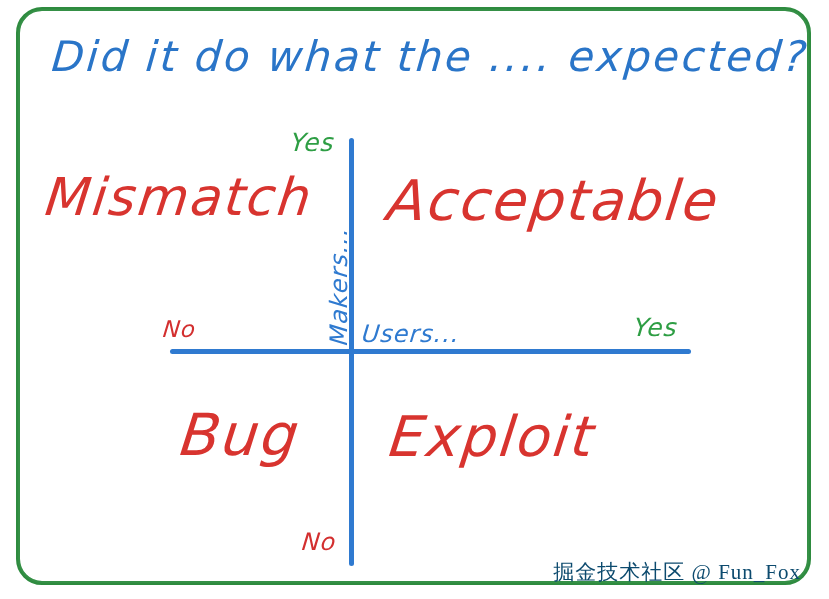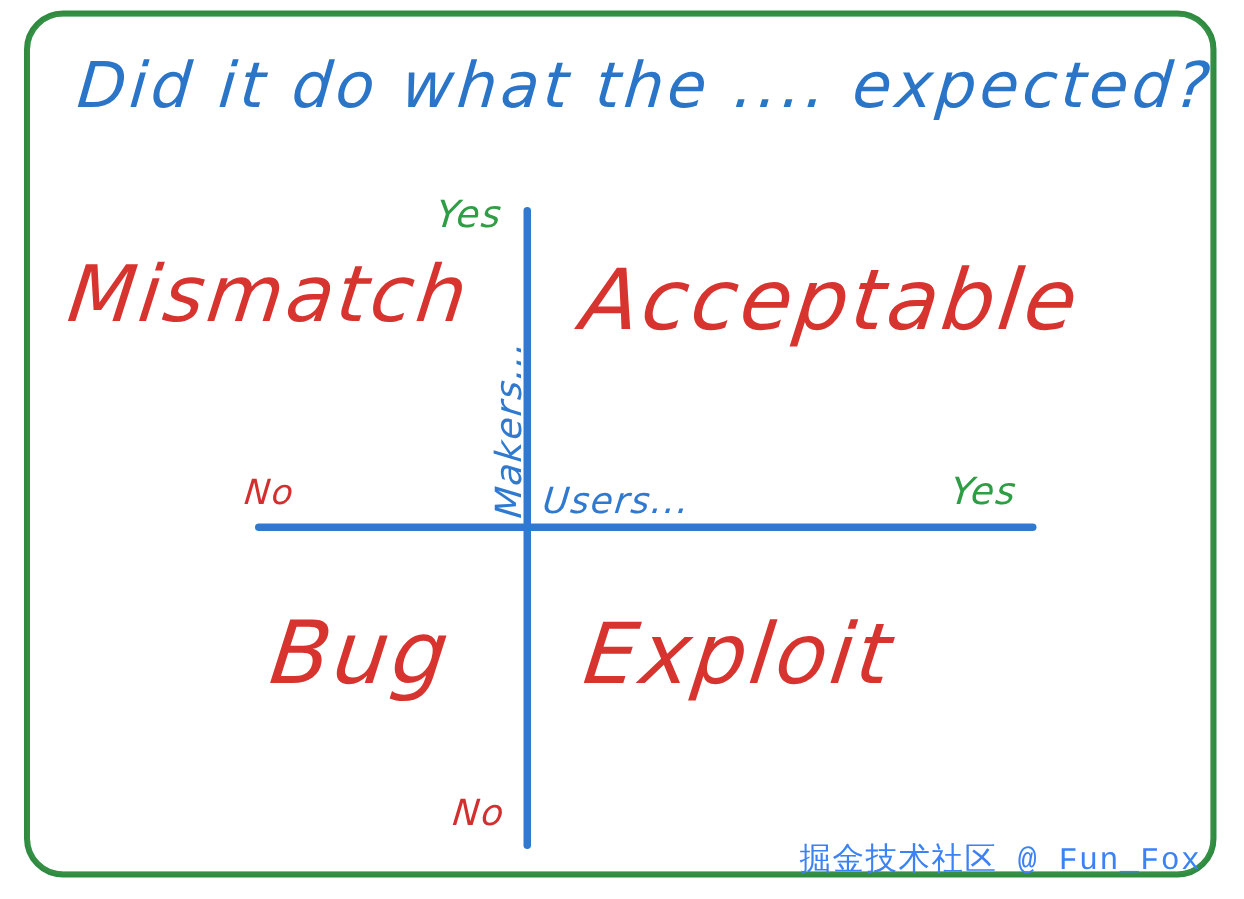--- a/index.html
+++ b/index.html
@@ -124,23 +124,23 @@
   .quad-mismatch { left: 46px; top: 167px; }
   .quad-acceptable { left: 388px; top: 168px; font-size: 56px; }
   .quad-bug { left: 181px; top: 401px; font-size: 58px; }
   .quad-exploit { left: 390px; top: 404px; font-size: 56px; }
 
   
   .watermark {
     position: absolute;
     right: 28px;
     bottom: 13px;
-    font-family: Liberation Mono, monospace;
+    font-family: Liberation Serif, serif;
     font-size: 21px;
-    color: #3b82f6;
+    color: #0c4a6e;
     letter-spacing: 1px;
     white-space: nowrap;
   }
 </style>
 </head>
 <body>
 
 <div id="canvas">
 
   <div class="frame"></div>

